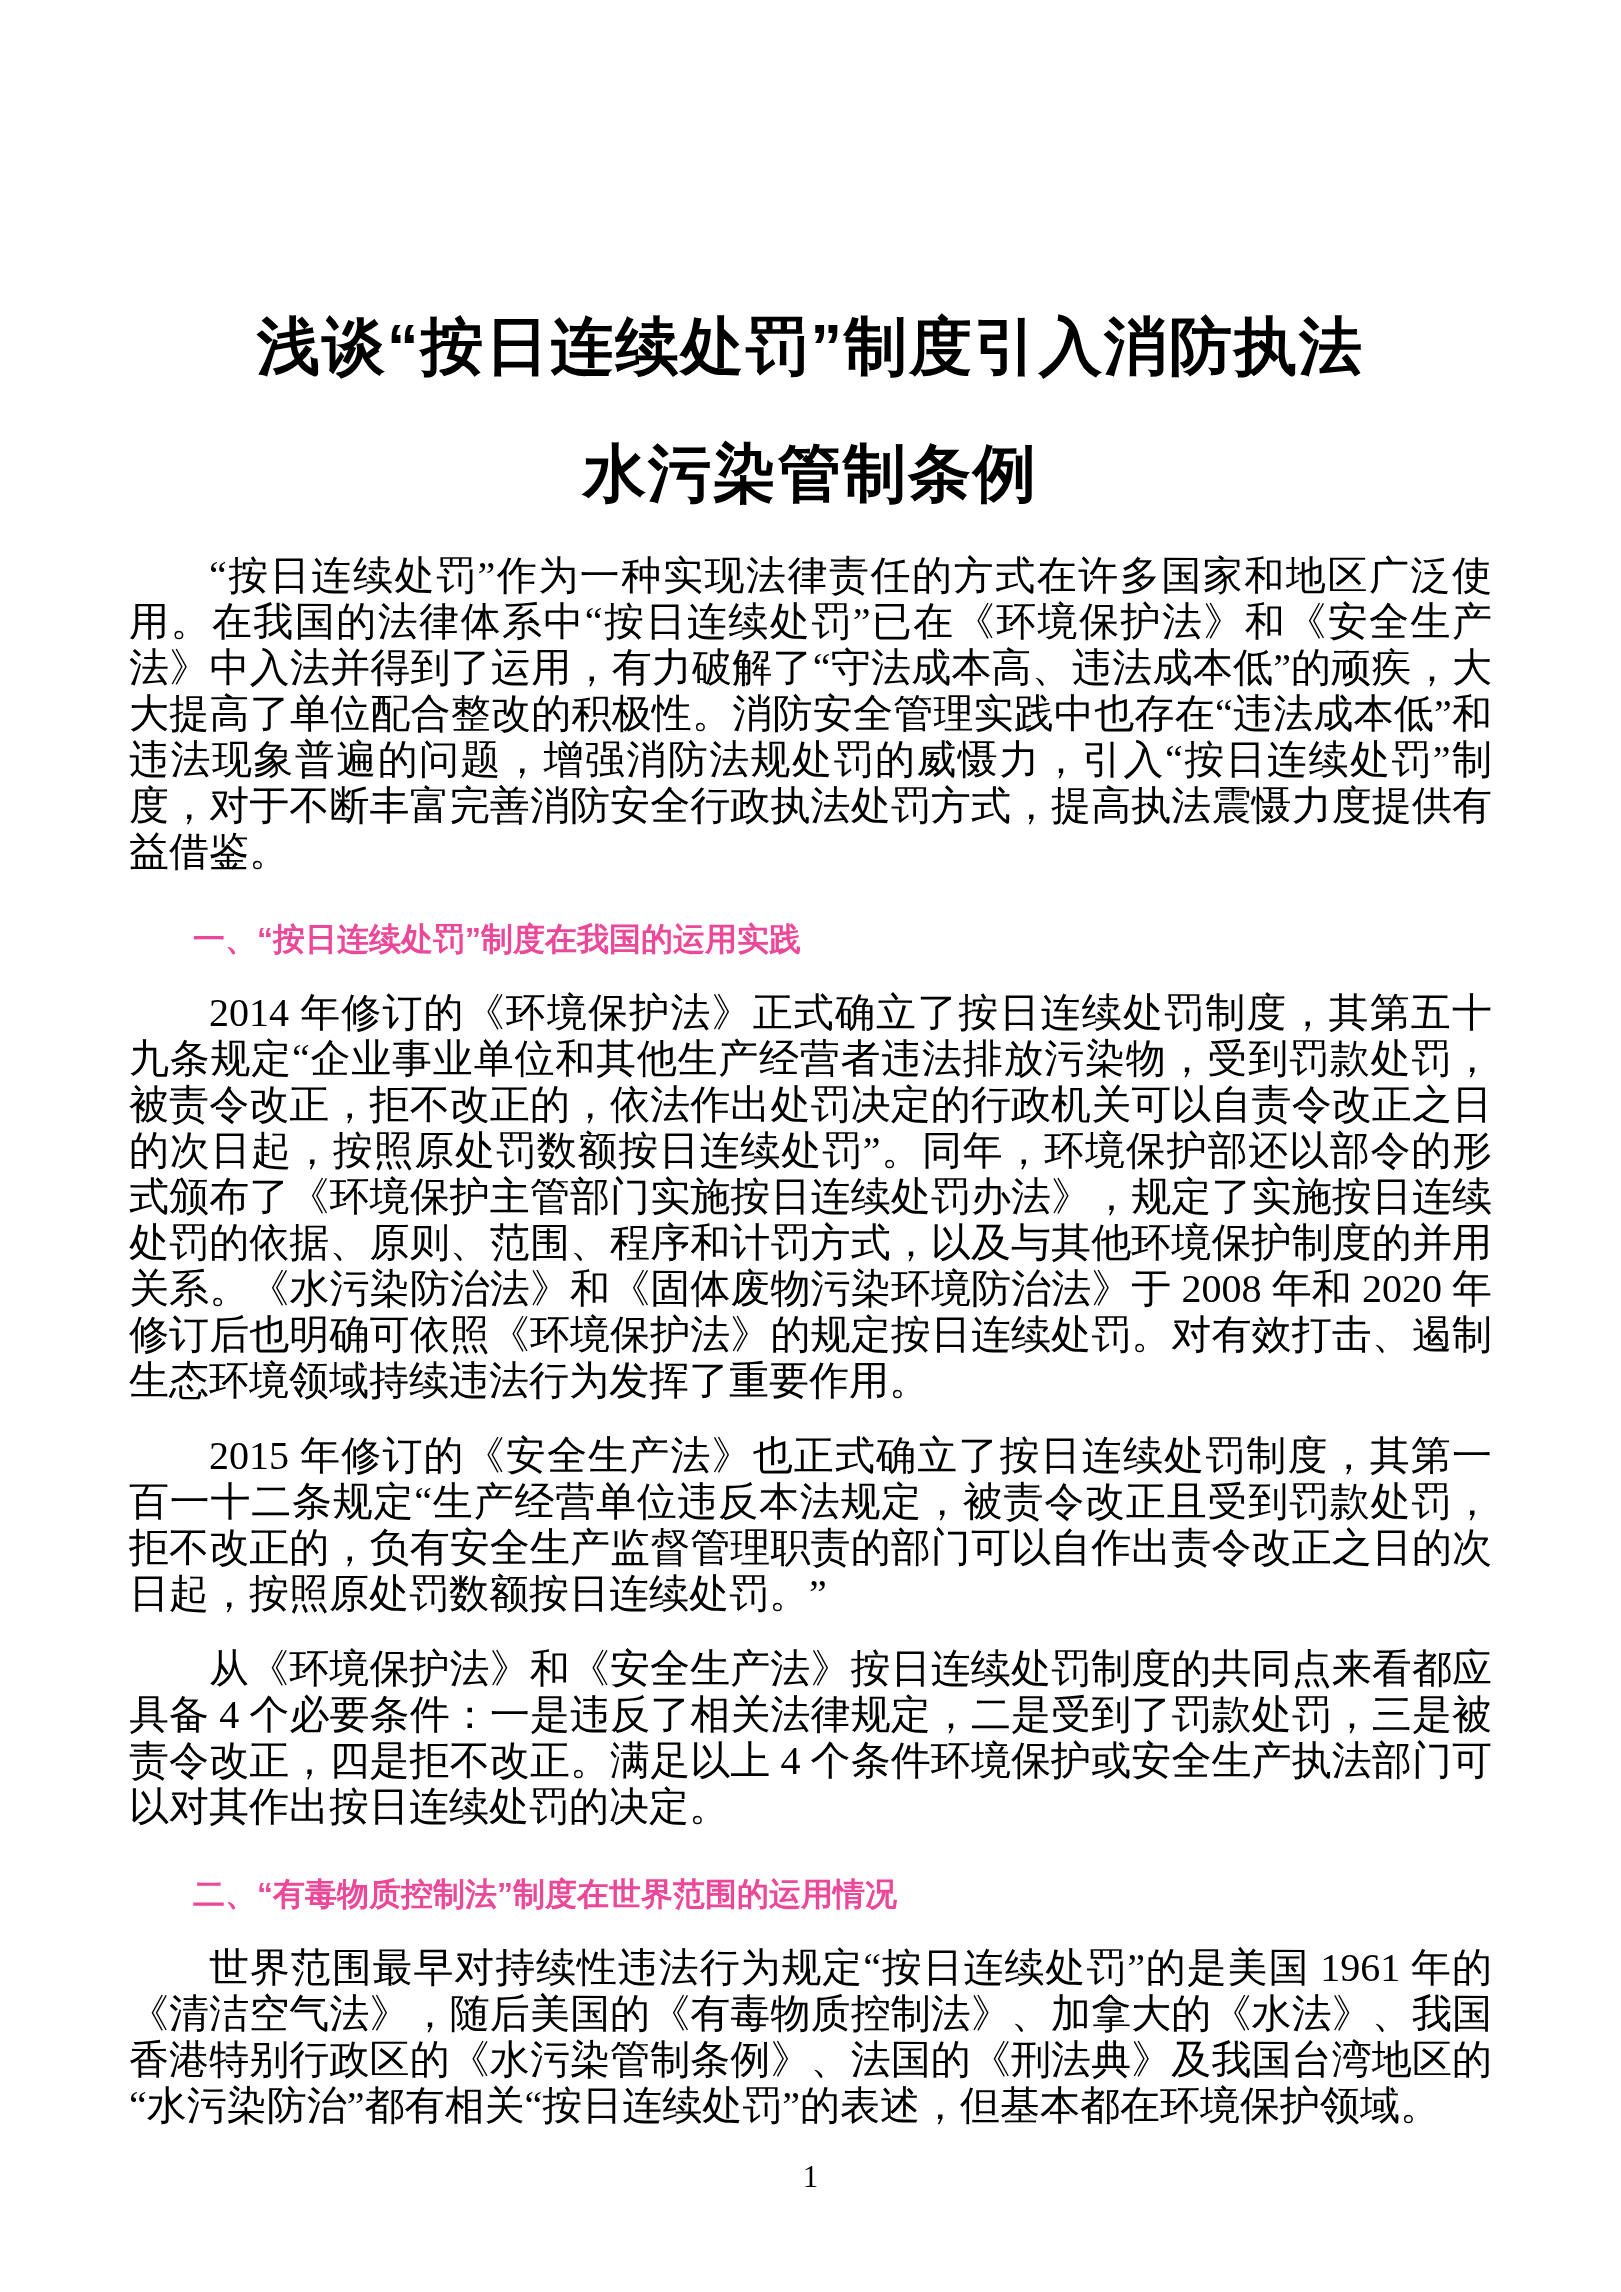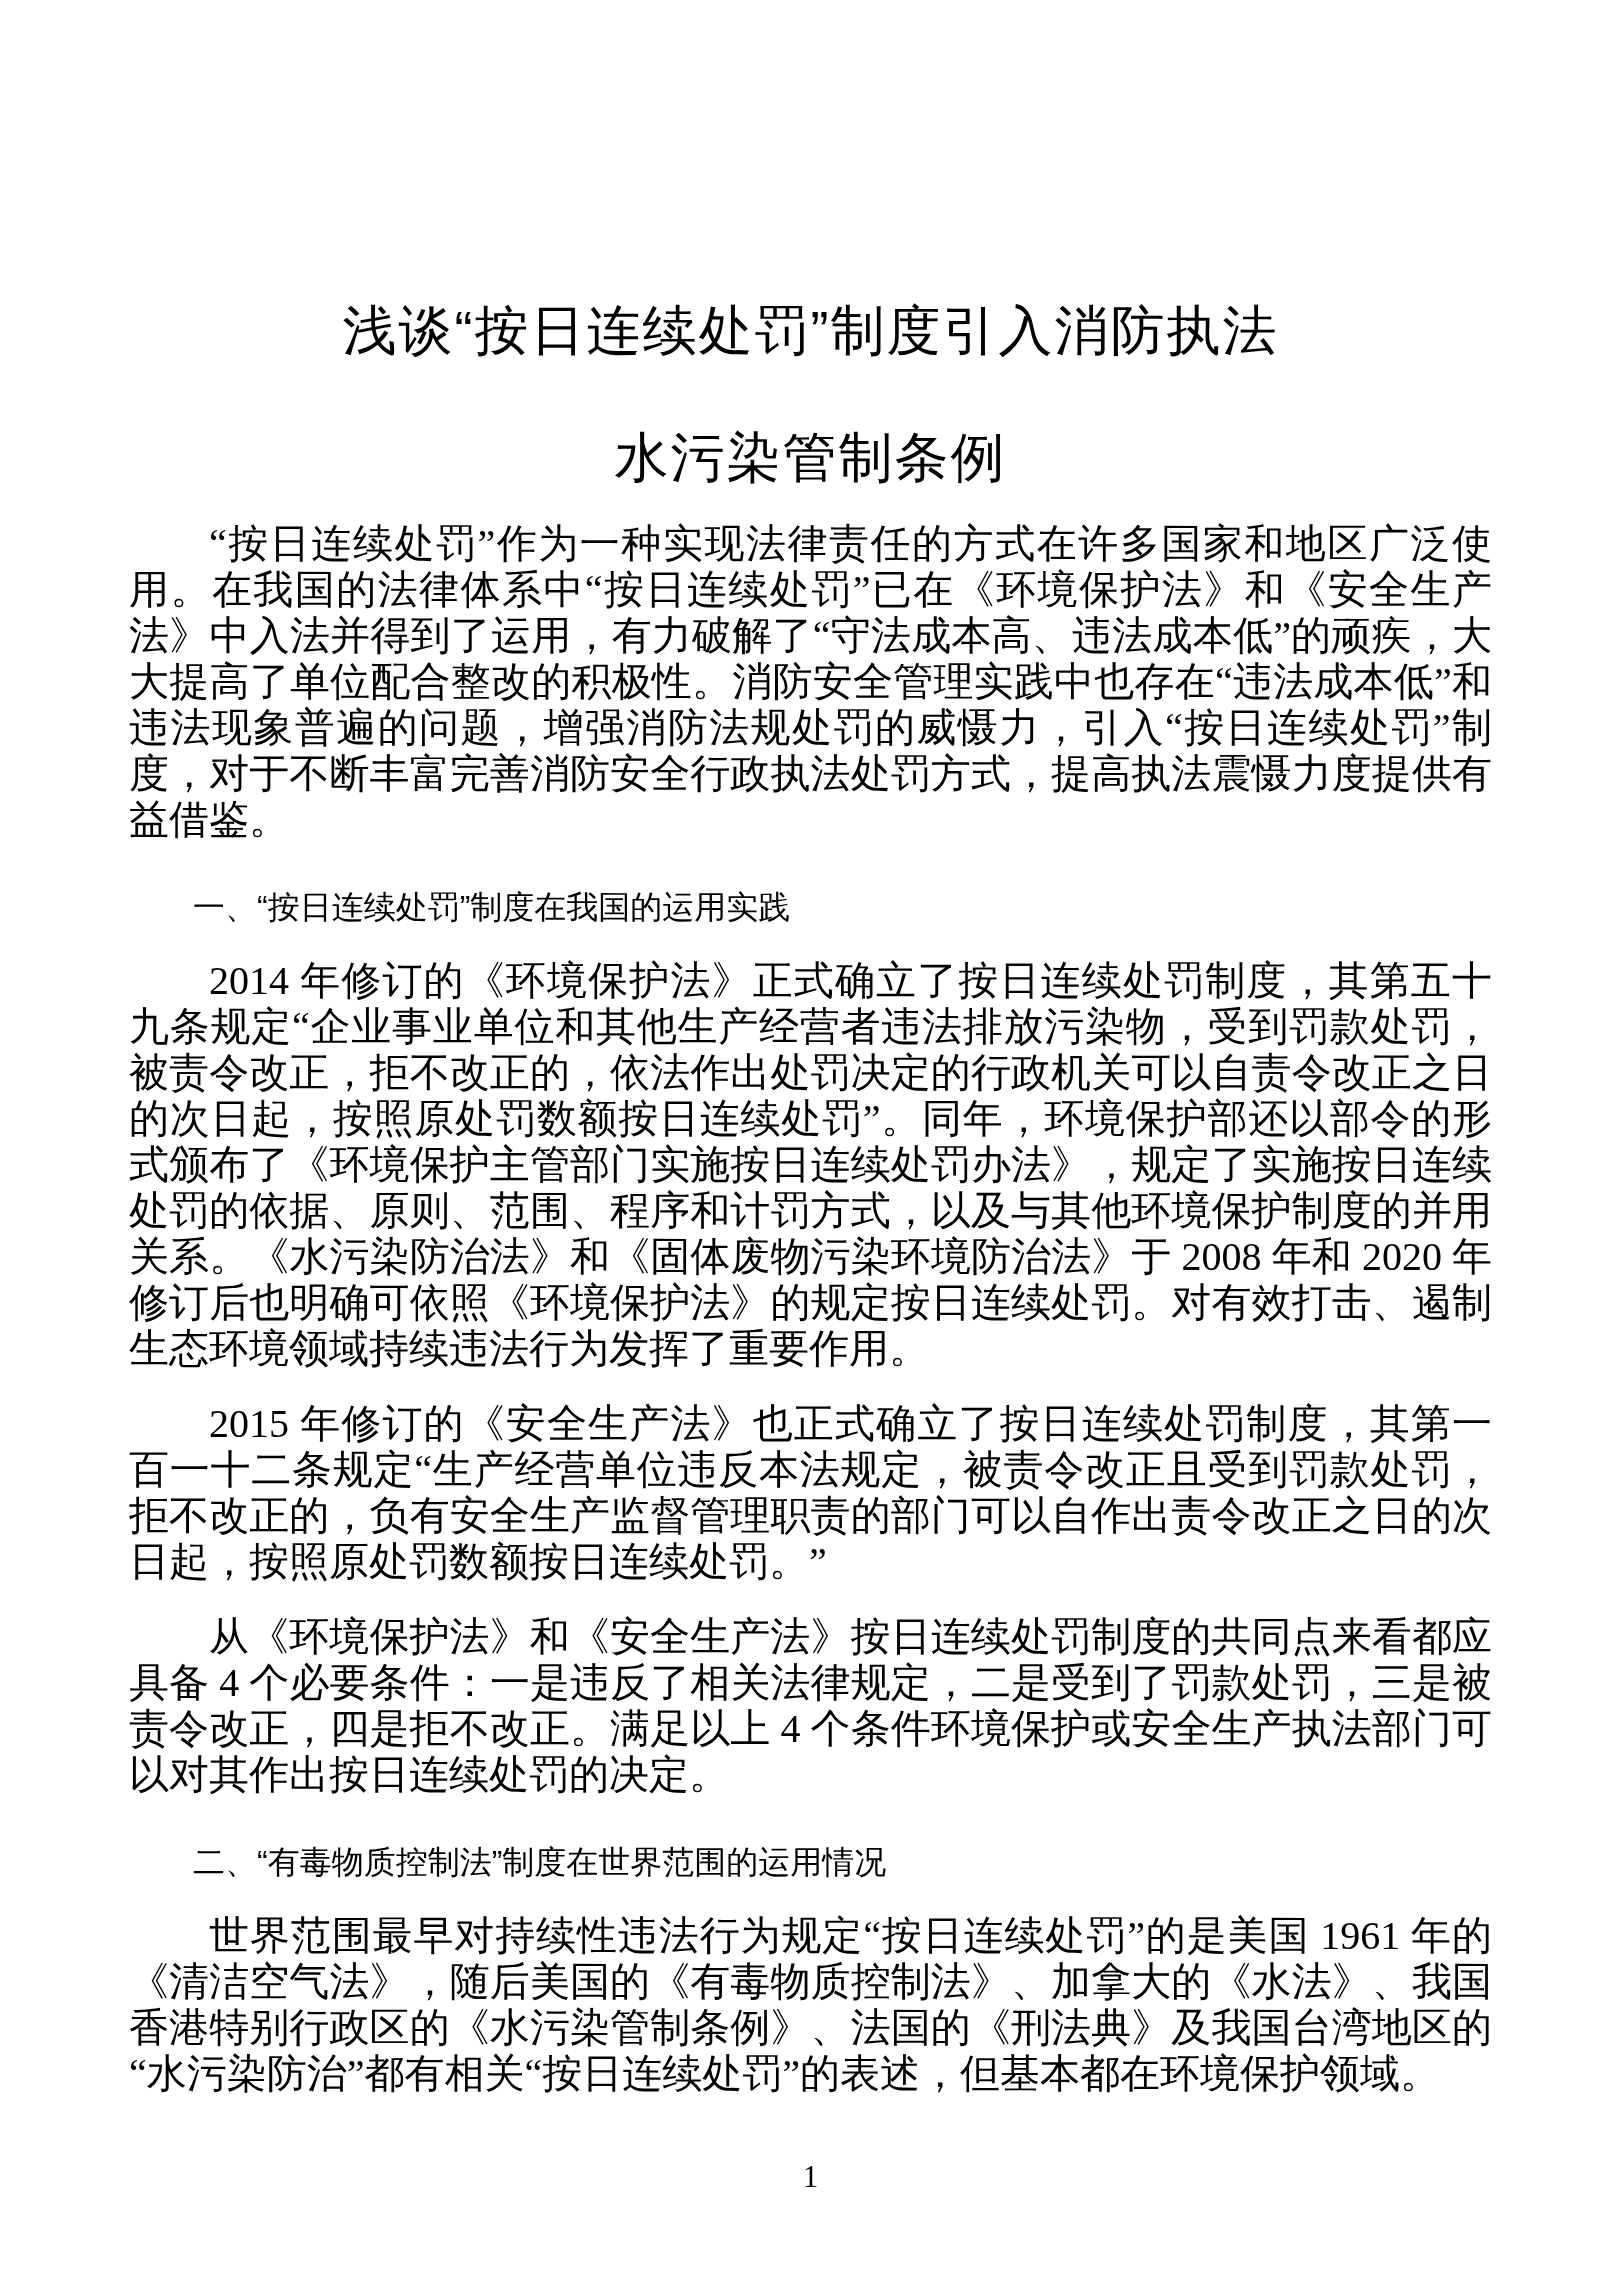--- a/index.html
+++ b/index.html
@@ -12,26 +12,26 @@
     width: 1621px;
     height: 2293px;
     margin: 0 auto;
     background: #ffffff;
     box-sizing: border-box;
     padding: 0 129px;
     overflow: hidden;
     color: #000000;
   }
   .doc-title {
-    margin: 0;
+    margin: 16px;
     padding-top: 267px;
     text-align: center;
     font-family: "Liberation Sans", "DejaVu Sans", sans-serif;
-    font-weight: 400;
-    font-size: 54px;
+    font-weight: 700;
+    font-size: 63px;
     line-height: 127px;
     letter-spacing: 2px;
     color: #000000;
   }
   .doc-title .title-line {
     display: block;
   }
   .body-text {
     font-family: "Liberation Serif", "DejaVu Serif", serif;
     font-size: 40px;
@@ -42,25 +42,25 @@
   p.body-text {
     margin: 0 0 29px 0;
     text-indent: 2em;
   }
   .first-para {
     margin-top: 102px;
   }
   .section-heading {
     margin: 45px 0 31px 0;
     font-family: "Liberation Sans", "DejaVu Sans", sans-serif;
-    font-weight: 400;
+    font-weight: 700;
     font-size: 32px;
     line-height: 39px;
     text-indent: 2em;
-    color: #000000;
+    color: #ec4899;
   }
   .page-number {
     position: absolute;
     left: 0;
     right: 0;
     bottom: 98px;
     text-align: center;
     font-family: "Liberation Serif", "DejaVu Serif", serif;
     font-size: 31px;
     color: #000000;

